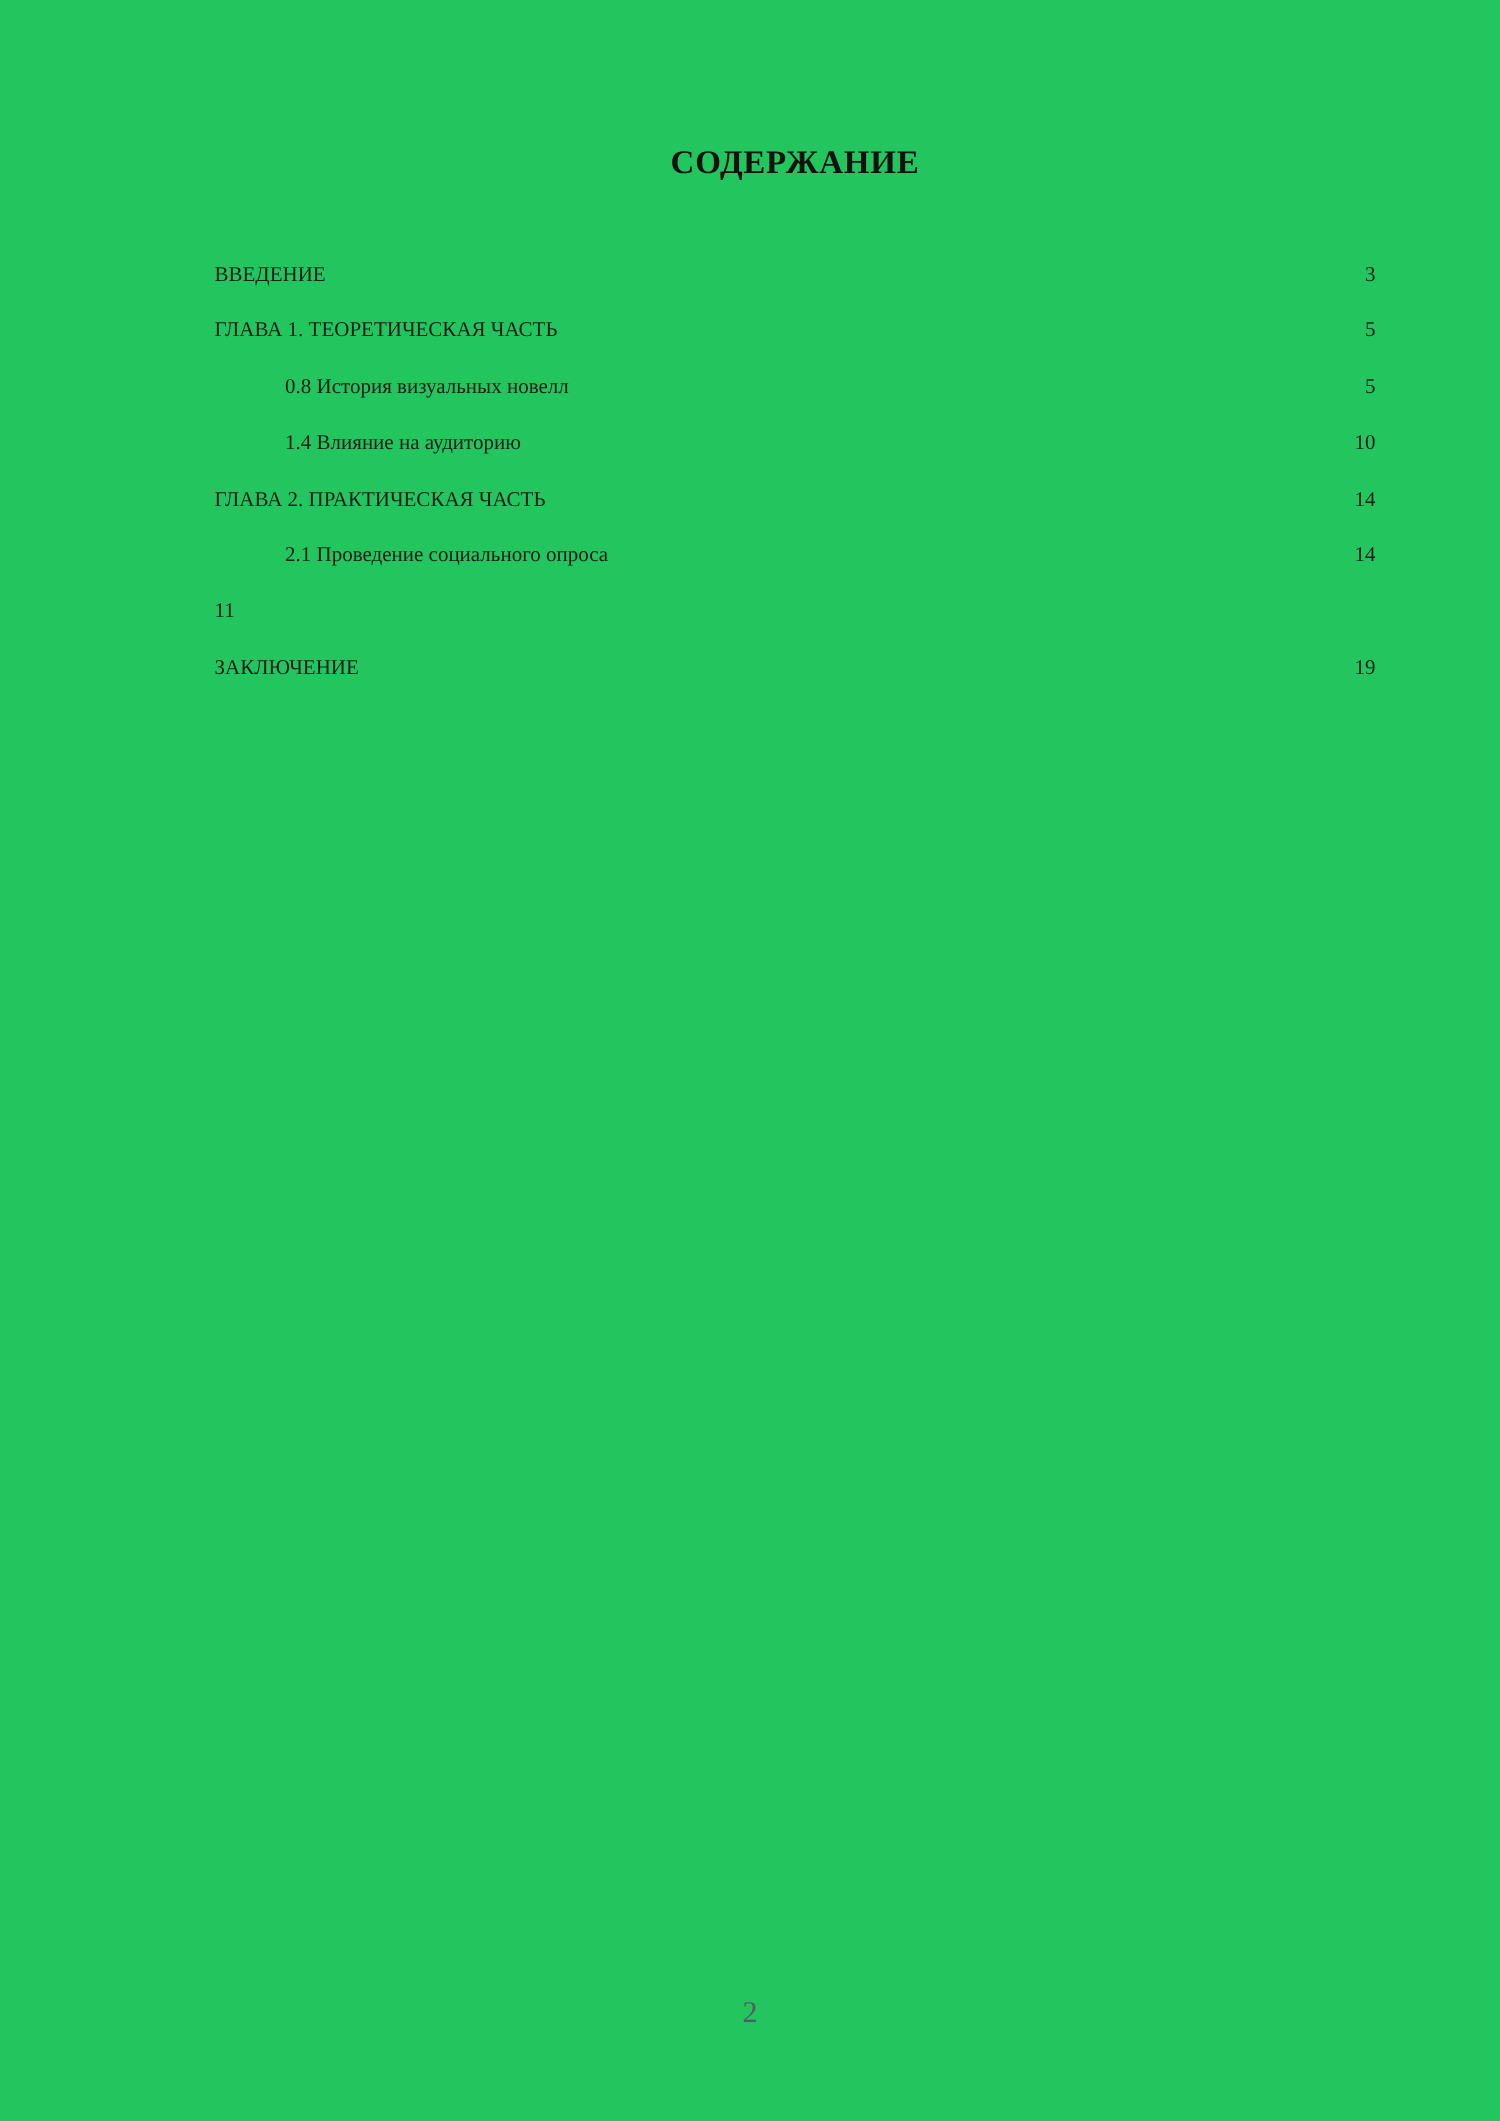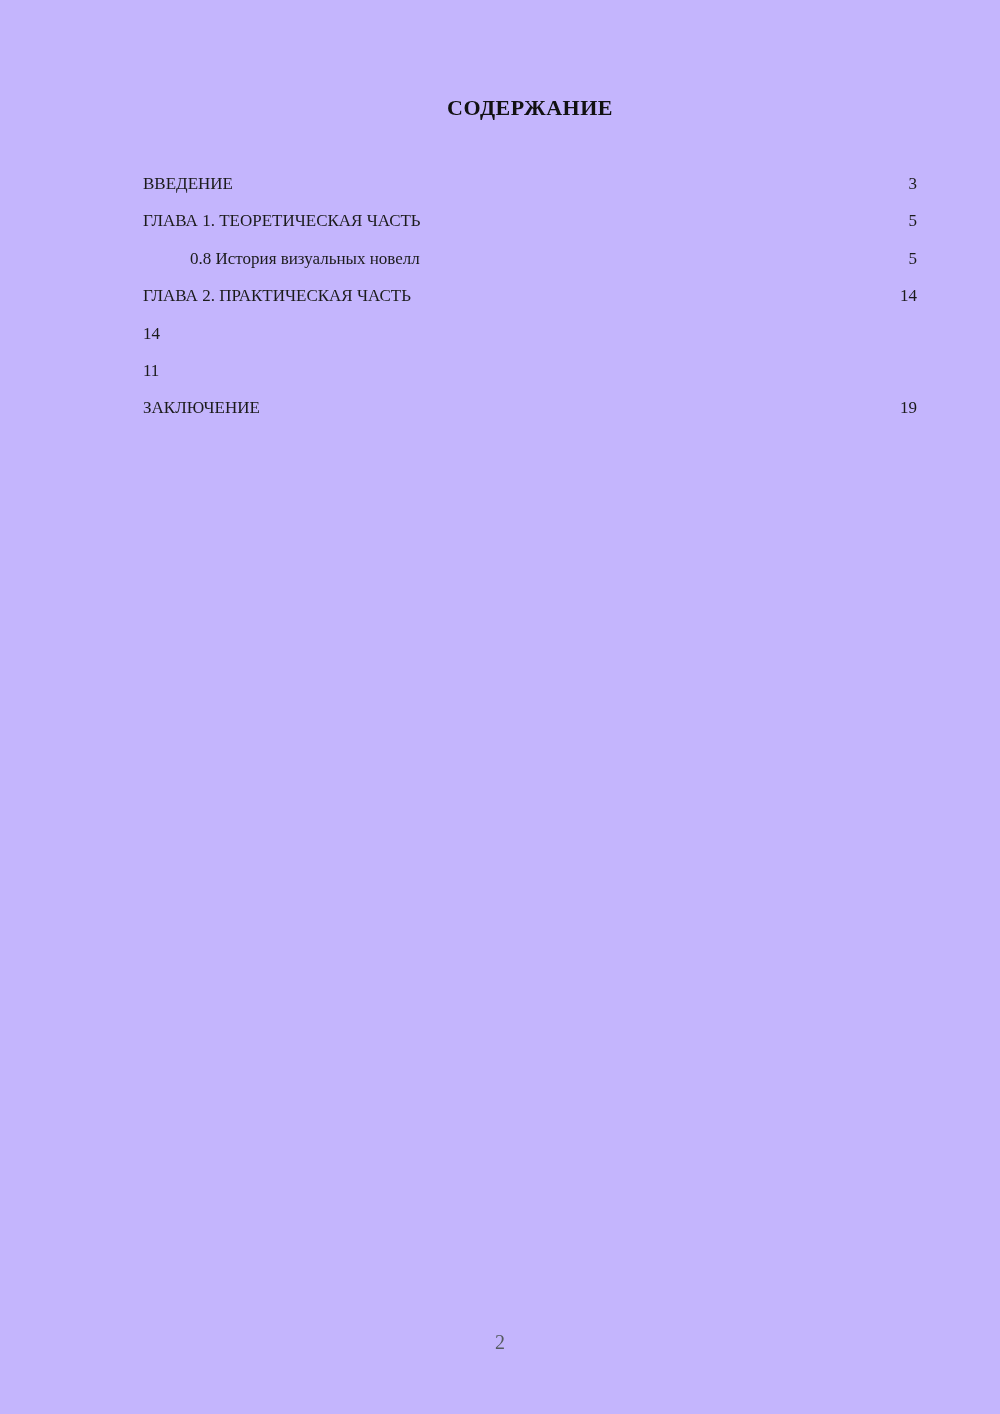--- a/index.html
+++ b/index.html
@@ -12,21 +12,21 @@
     height: 1414px;
     font-family: "Liberation Serif", "DejaVu Serif", serif;
     color: #1b1b1b;
     position: relative;
     overflow: hidden;
   }
   .doc-page {
     position: relative;
     width: 1000px;
     height: 1414px;
-    background: #c4b5fd;
+    background: #22c55e;
   }
   .content-col {
     position: absolute;
     left: 143px;
     top: 0;
     width: 774px;
   }
   .toc-title {
     margin: 0;
     padding-top: 95px;
@@ -38,21 +38,21 @@
   }
   .toc-list {
     margin-top: 44px;
   }
   .toc-row {
     display: flex;
     justify-content: space-between;
     align-items: flex-start;
     height: 37.4px;
     line-height: 37.4px;
-    font-size: 17px;
+    font-size: 14px;
   }
   .toc-row.level-1 .toc-label {
     padding-left: 47px;
   }
   .toc-label {
     white-space: nowrap;
   }
   .toc-page {
     white-space: nowrap;
     text-align: right;
@@ -79,25 +79,30 @@
     <span class="toc-page">3</span>
   </div>
         <div class="toc-row">
     <span class="toc-label">ГЛАВА 1. ТЕОРЕТИЧЕСКАЯ ЧАСТЬ</span>
     <span class="toc-page">5</span>
   </div>
         <div class="toc-row level-1">
     <span class="toc-label">0.8 История визуальных новелл</span>
     <span class="toc-page">5</span>
   </div>
+        <div class="toc-row level-1">
+    <span class="toc-label">1.4 Влияние на аудиторию</span>
+    <span class="toc-page">10</span>
+  </div>
         <div class="toc-row">
     <span class="toc-label">ГЛАВА 2. ПРАКТИЧЕСКАЯ ЧАСТЬ</span>
     <span class="toc-page">14</span>
   </div>
         <div class="toc-row level-1">
+    <span class="toc-label">2.1 Проведение социального опроса</span>
     <span class="toc-page">14</span>
   </div>
         <div class="toc-row level-1">
     <span class="toc-page">11</span>
   </div>
         <div class="toc-row">
     <span class="toc-label">ЗАКЛЮЧЕНИЕ</span>
     <span class="toc-page">19</span>
   </div>
       </div>

